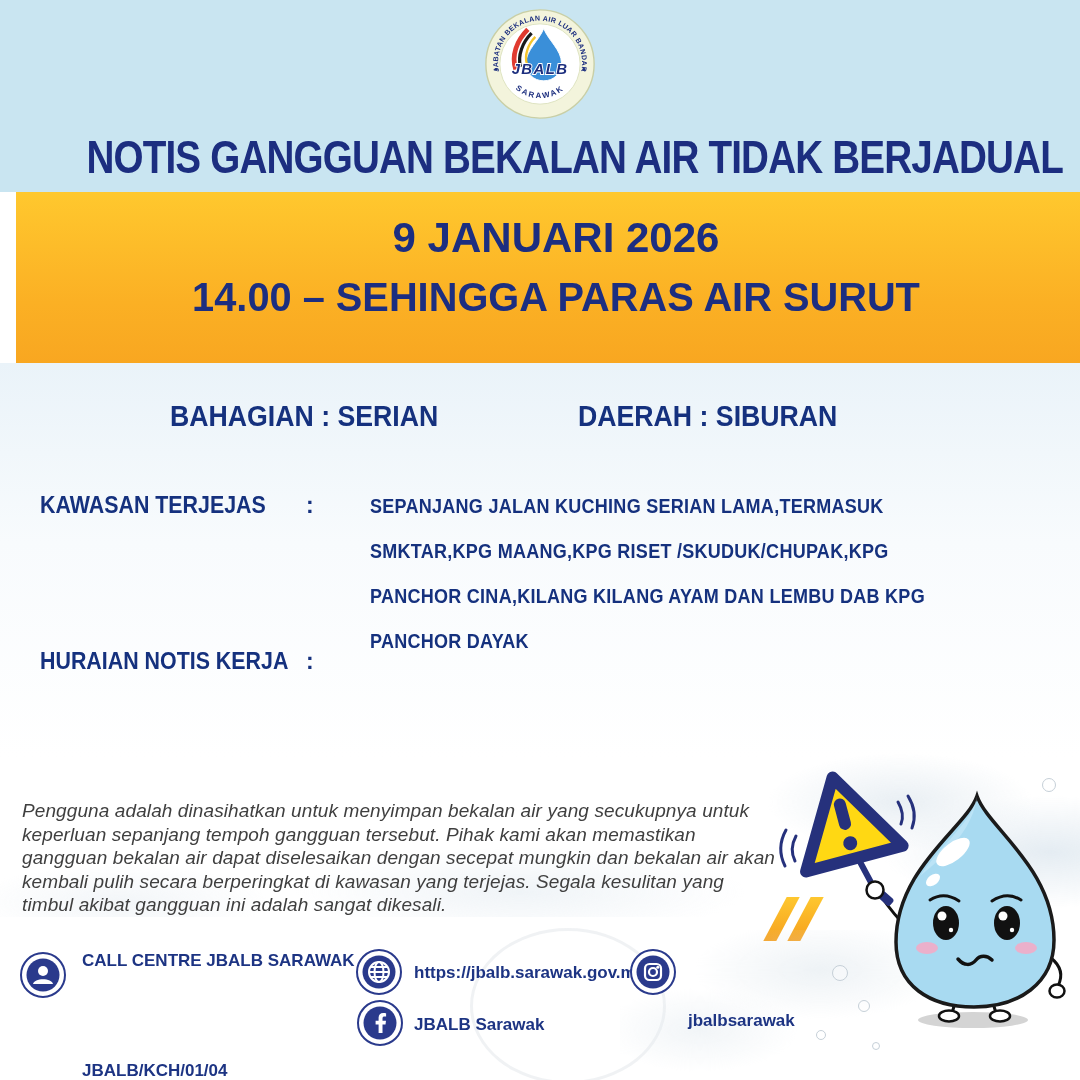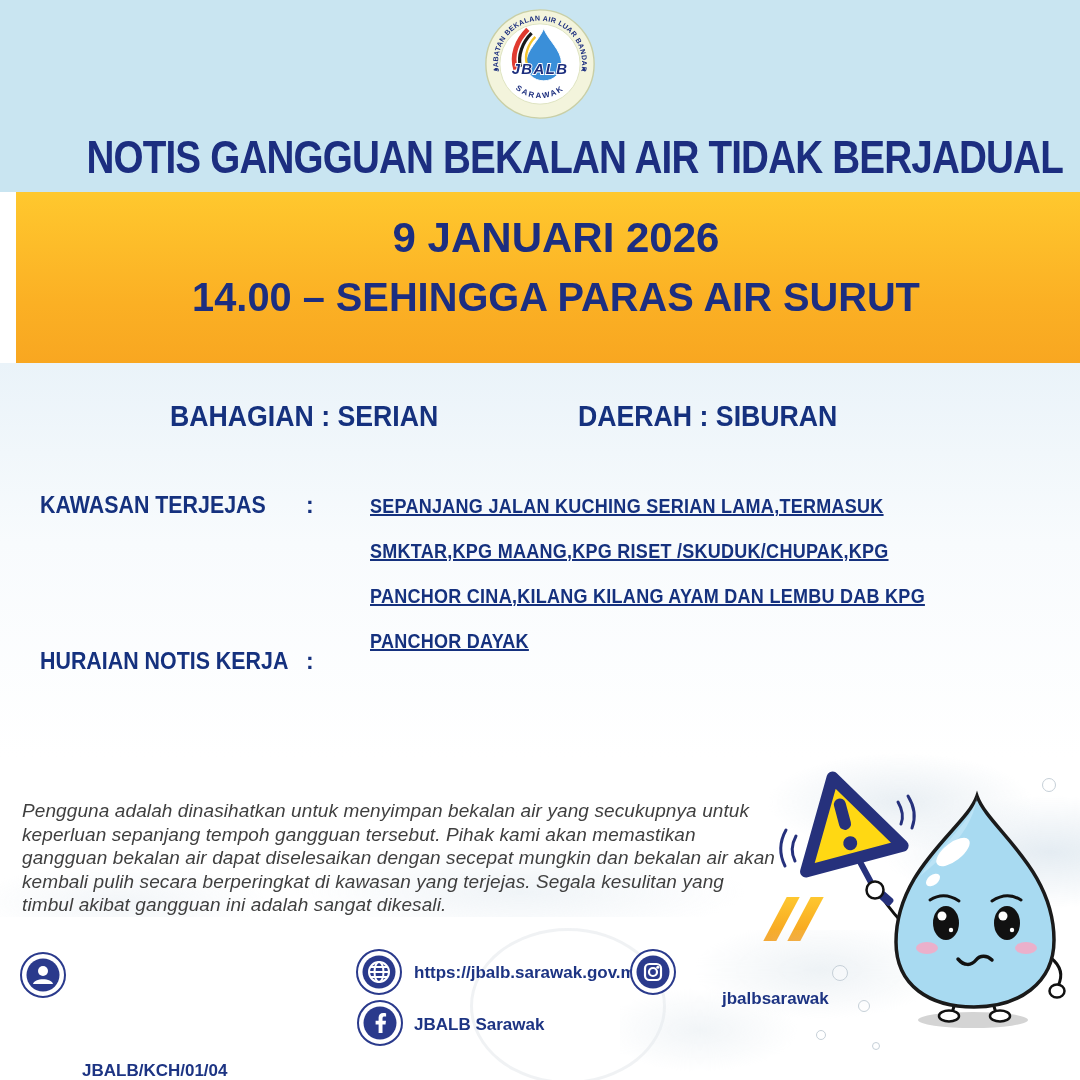--- a/index.html
+++ b/index.html
@@ -24,21 +24,21 @@
     font-size:41px;font-weight:bold;color:#1c2e80;white-space:nowrap;transform:scaleX(0.97);}
   
   .body-area{position:absolute;left:0;top:363px;width:1080px;height:717px;
     background:linear-gradient(180deg,#eaf3f9 0%,#f8fbfd 25%,#ffffff 55%);}
   .loc-row{position:absolute;top:400px;left:0;width:1080px;color:#15317e;font-weight:bold;font-size:29px;}
   .loc-bahagian{position:absolute;left:170px;top:0;white-space:nowrap;transform:scaleX(0.92);transform-origin:left;}
   .loc-daerah{position:absolute;left:578px;top:0;white-space:nowrap;transform:scaleX(0.92);transform-origin:left;}
   .field-label{position:absolute;left:40px;color:#15317e;font-weight:bold;font-size:23px;
     white-space:nowrap;transform:scaleX(0.93);transform-origin:left;}
   .field-colon{position:absolute;left:306px;color:#15317e;font-weight:bold;font-size:23px;}
-  .value-lines{position:absolute;left:370px;color:#15317e;font-weight:bold;font-size:20px;text-decoration:underline;}
+  .value-lines{position:absolute;left:370px;color:#15317e;font-weight:bold;font-size:20px;}
   .value-lines div{height:45px;white-space:nowrap;transform:scaleX(0.9);transform-origin:left;letter-spacing:0.3px;}
   .advisory{
     position:absolute;left:22px;top:799px;width:756px;
     font-size:19px;font-style:italic;color:#3f3f3f;line-height:1.24;letter-spacing:0.1px;
   }
   
   .splash-band{position:absolute;left:0;top:742px;width:1080px;height:175px;opacity:0.55;pointer-events:none;
     background:
       radial-gradient(190px 70px at 900px 60px, #d7e2ea 0%, rgba(215,226,234,0) 70%),
       radial-gradient(240px 80px at 1050px 110px, #cfdde8 0%, rgba(207,221,232,0) 70%),
@@ -141,20 +141,21 @@
   <div class="bubble" style="left:1042px;top:778px;width:12px;height:12px;"></div>
 
   <div class="cicon" style="left:20px;top:952px;">
     <svg width="34" height="34" viewBox="0 0 34 34">
       <circle cx="17" cy="17" r="16.5" fill="#2a3a8c"></circle>
       <circle cx="17" cy="13" r="5" fill="#ffffff"></circle>
       <path d="M7,26 C8,19.5 26,19.5 27,26 Z" fill="#ffffff"></path>
     </svg>
   </div>
   <div class="contact-text" style="left:82px;top:950px;">
+    <div>CALL CENTRE JBALB SARAWAK</div>
   </div>
 
   <div class="contact-text" style="left:82px;top:1060px;">JBALB/KCH/01/04</div>
 
   <div class="cicon" style="left:356px;top:949px;">
     <svg width="34" height="34" viewBox="0 0 34 34">
       <circle cx="17" cy="17" r="16.5" fill="#2a3a8c"></circle>
       <circle cx="17" cy="17" r="10" fill="none" stroke="#ffffff" stroke-width="2"></circle>
       <ellipse cx="17" cy="17" rx="4.5" ry="10" fill="none" stroke="#ffffff" stroke-width="2"></ellipse>
       <line x1="7" y1="17" x2="27" y2="17" stroke="#ffffff" stroke-width="2"></line>
@@ -165,21 +166,21 @@
   <div class="contact-text" style="left:414px;top:962px;">https://jbalb.sarawak.gov.my/</div>
 
   <div class="cicon" style="left:630px;top:949px;">
     <svg width="34" height="34" viewBox="0 0 34 34">
       <circle cx="17" cy="17" r="16.5" fill="#2a3a8c"></circle>
       <rect x="9" y="9" width="16" height="16" rx="4.5" fill="none" stroke="#ffffff" stroke-width="2.2"></rect>
       <circle cx="17" cy="17" r="4" fill="none" stroke="#ffffff" stroke-width="2.2"></circle>
       <circle cx="21.8" cy="12.2" r="1.5" fill="#ffffff"></circle>
     </svg>
   </div>
-  <div class="contact-text" style="left:688px;top:988px;margin-left:34px;">jbalbsarawak</div>
+  <div class="contact-text" style="left:688px;top:1010px;">jbalbsarawak</div>
 
   <div class="cicon" style="left:357px;top:1000px;">
     <svg width="34" height="34" viewBox="0 0 34 34">
       <circle cx="17" cy="17" r="16.5" fill="#2a3a8c"></circle>
       <path d="M19.5,27 L19.5,18.5 L22.5,18.5 L23,14.8 L19.5,14.8 L19.5,12.4 C19.5,11.3 20,10.5 21.4,10.5 L23.1,10.5 L23.1,7.3 C22.5,7.2 21.3,7 20.2,7 C17.4,7 15.6,8.7 15.6,11.9 L15.6,14.8 L12.6,14.8 L12.6,18.5 L15.6,18.5 L15.6,27 Z" fill="#ffffff"></path>
     </svg>
   </div>
   <div class="contact-text" style="left:414px;top:1014px;text-align:right;">JBALB Sarawak</div>
 
   <div class="mascot">

